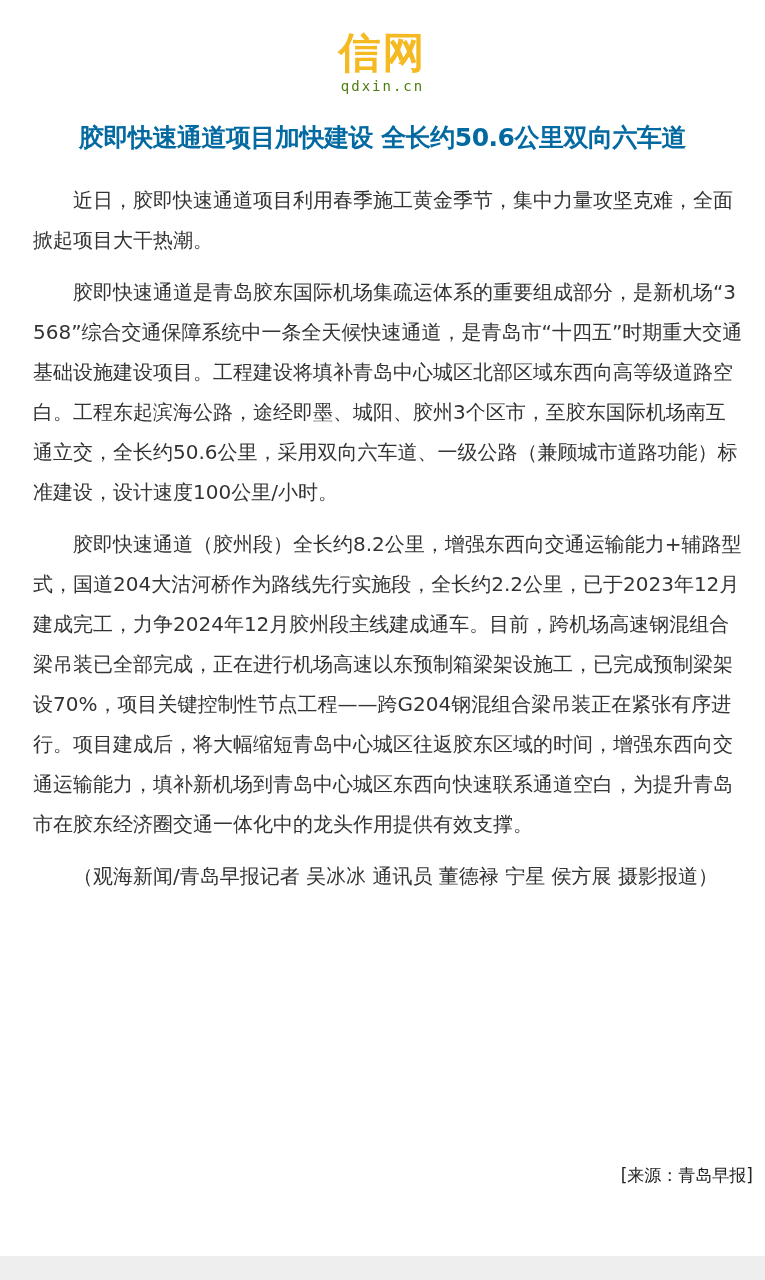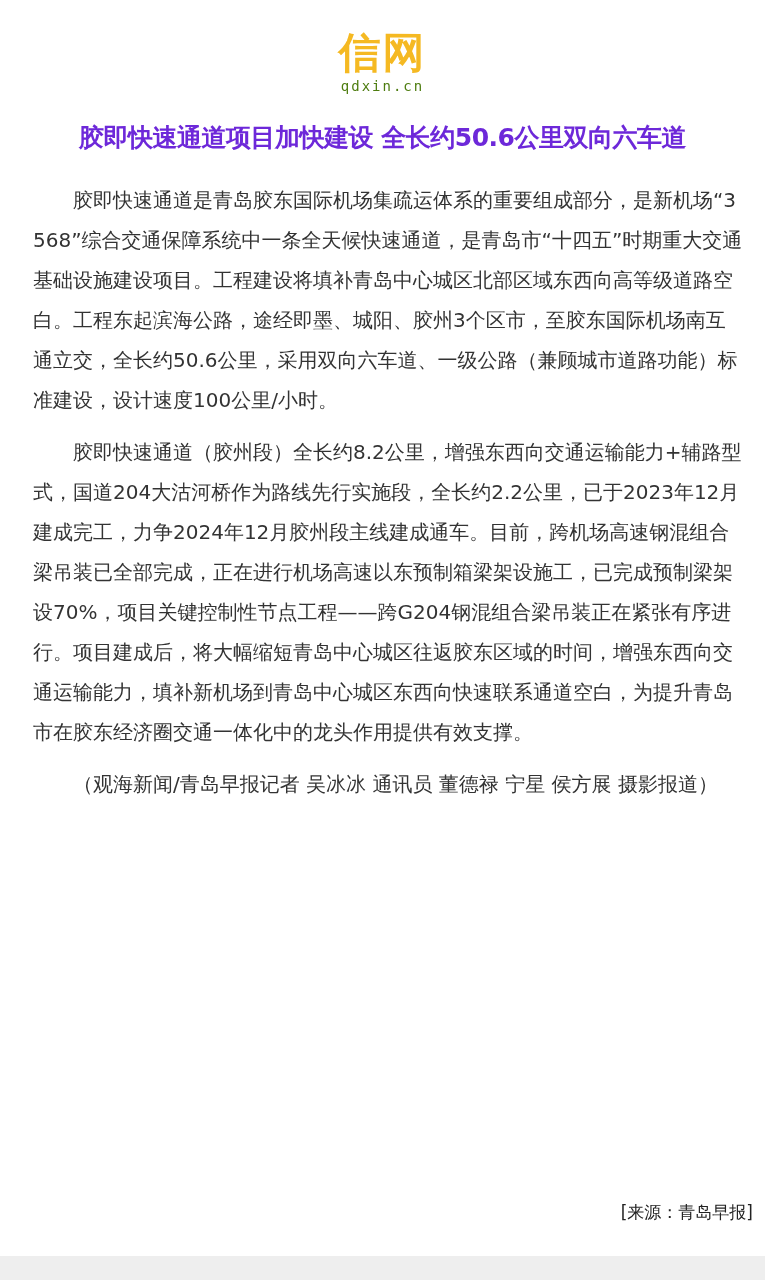--- a/index.html
+++ b/index.html
@@ -17,49 +17,50 @@
     .logo-mark {
       color: #f5b922; font-size: 42px; font-weight: bold; line-height: 46px;
       letter-spacing: 2px;
     }
     .logo-domain {
       color: #4d7c0f; font-size: 14px; letter-spacing: 2px; line-height: 16px; margin-top: 2px;
       font-family: "DejaVu Sans Mono", "Liberation Mono", monospace;
     }
     .title {
       position: absolute; left: 0; top: 122px; width: 765px; text-align: center;
-      font-size: 25px; font-weight: bold; color: #6d28d9; line-height: 32px;
+      font-size: 25px; font-weight: bold; color: #0369a1; line-height: 32px;
       letter-spacing: -0.5px;
     }
     .article {
       position: absolute; left: 33px; top: 180px; width: 712px;
       font-size: 20px; line-height: 40px; color: #333;
     }
     .article p { margin: 0 0 12px 0; text-indent: 2em; word-break: break-all; }
     .article p.orig { text-indent: 2em; }
     .source {
       position: absolute; right: 12px; top: 1162px;
-      font-size: 17px; color: #222; line-height: 26px; margin-top: 37px;
+      font-size: 17px; color: #222; line-height: 26px;
     }
     .footer-bar {
       position: absolute; left: 0; top: 1256px; width: 765px; height: 24px;
       background: #eeeeee;
     }
   </style>
 </head>
 <body>
 
 <div class="logo">
   <div class="logo-mark">信网</div>
   <div class="logo-domain">qdxin.cn</div>
 </div>
 
 <h1 class="title" style="margin:0;">胶即快速通道项目加快建设 全长约50.6公里双向六车道</h1>
 
 <div class="article">
+  <p>近日，胶即快速通道项目利用春季施工黄金季节，集中力量攻坚克难，全面掀起项目大干热潮。</p>
   <p>胶即快速通道是青岛胶东国际机场集疏运体系的重要组成部分，是新机场“3568”综合交通保障系统中一条全天候快速通道，是青岛市“十四五”时期重大交通基础设施建设项目。工程建设将填补青岛中心城区北部区域东西向高等级道路空白。工程东起滨海公路，途经即墨、城阳、胶州3个区市，至胶东国际机场南互通立交，全长约50.6公里，采用双向六车道、一级公路（兼顾城市道路功能）标准建设，设计速度100公里/小时。</p>
   <p>胶即快速通道（胶州段）全长约8.2公里，增强东西向交通运输能力+辅路型式，国道204大沽河桥作为路线先行实施段，全长约2.2公里，已于2023年12月建成完工，力争2024年12月胶州段主线建成通车。目前，跨机场高速钢混组合梁吊装已全部完成，正在进行机场高速以东预制箱梁架设施工，已完成预制梁架设70%，项目关键控制性节点工程——跨G204钢混组合梁吊装正在紧张有序进行。项目建成后，将大幅缩短青岛中心城区往返胶东区域的时间，增强东西向交通运输能力，填补新机场到青岛中心城区东西向快速联系通道空白，为提升青岛市在胶东经济圈交通一体化中的龙头作用提供有效支撑。</p>
   <p>（观海新闻/青岛早报记者 吴冰冰 通讯员 董德禄 宁星 侯方展 摄影报道）</p>
 </div>
 
 <div class="source">[来源：青岛早报]</div>
 
 <div class="footer-bar"></div>
 
 </body></html>

